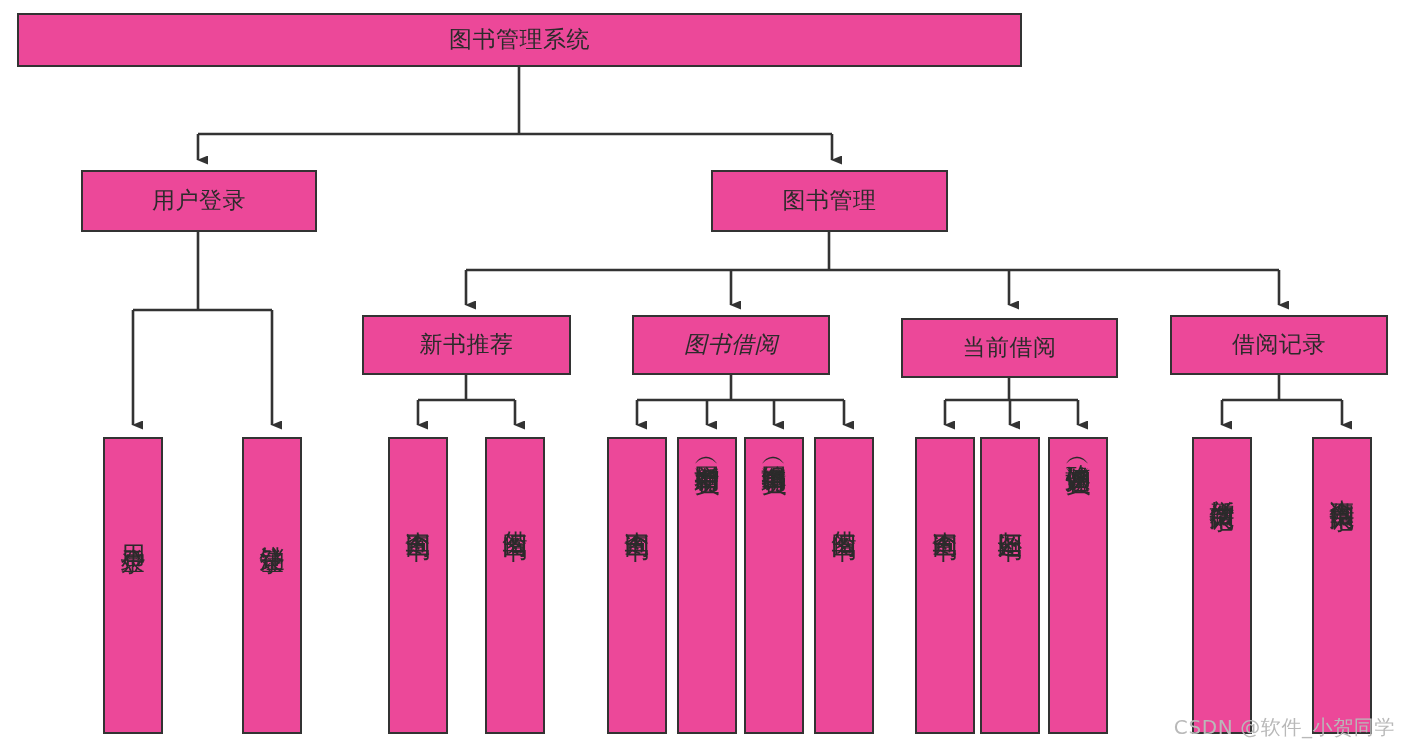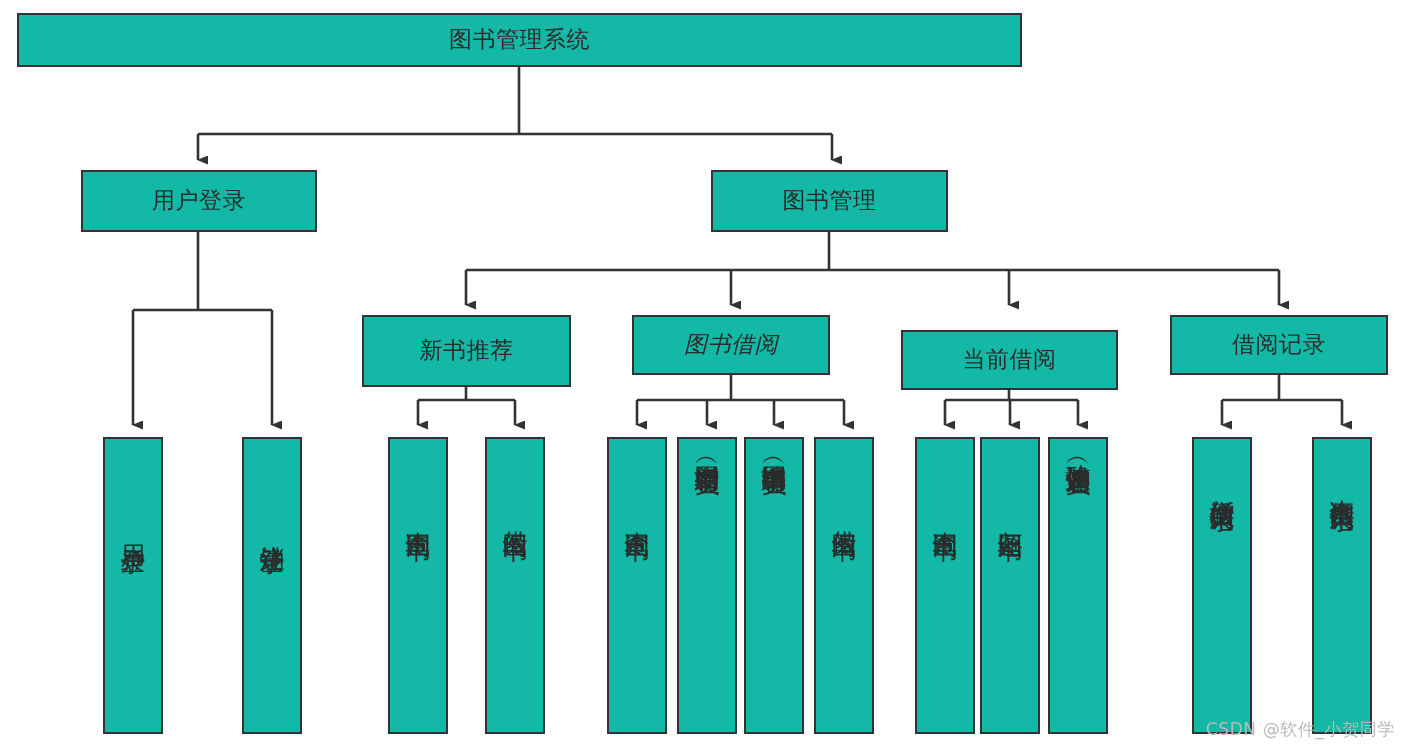--- a/index.html
+++ b/index.html
@@ -22,21 +22,21 @@
     position: absolute;
     left: 0;
     top: 0;
     width: 1405px;
     height: 747px;
     pointer-events: none;
   }
   .node {
     position: absolute;
     box-sizing: border-box;
-    background: #14b8a6;
+    background: #ec4899;
     border: 2.4px solid #333333;
     display: flex;
     align-items: center;
     justify-content: center;
     z-index: 2;
   }
   .node-label {
     color: #2b2b2b;
     letter-spacing: 0.5px;
     line-height: 1.18;
@@ -64,21 +64,21 @@
     display: block;
   }
   .node.vertical.tall-text .node-label {
     font-size: 25px;
     letter-spacing: 1px;
   }
   .watermark {
     position: absolute;
     right: 10px;
     bottom: 6px;
-    font-size: 17px;
+    font-size: 20px;
     color: #b9b9b9;
     letter-spacing: 0.6px;
     z-index: 3;
     white-space: nowrap;
   }
 </style>
 </head>
 <body>
 
 <div id="canvas">
@@ -137,27 +137,27 @@
     <span class="node-label">图书管理系统</span>
   </div>
 
   <div class="node horizontal" style="left:81px; top:170px; width:236px; height:62px;">
     <span class="node-label">用户登录</span>
   </div>
   <div class="node horizontal" style="left:711px; top:170px; width:237px; height:62px;font-family:Liberation Serif, serif;">
     <span class="node-label">图书管理</span>
   </div>
 
-  <div class="node horizontal" style="left:362px; top:315px; width:209px; height:72px;">
+  <div class="node horizontal" style="left:362px; top:315px; width:209px; height:60px;">
     <span class="node-label">新书推荐</span>
   </div>
   <div class="node horizontal" style="left:632px; top:315px; width:198px; height:60px;font-style:italic;">
     <span class="node-label">图书借阅</span>
   </div>
-  <div class="node horizontal" style="left:901px; top:330px; width:217px; height:60px;justify-content:center;">
+  <div class="node horizontal" style="left:901px; top:318px; width:217px; height:60px;justify-content:center;">
     <span class="node-label">当前借阅</span>
   </div>
   <div class="node horizontal" style="left:1170px; top:315px; width:218px; height:60px;">
     <span class="node-label">借阅记录</span>
   </div>
 
   <div class="node vertical" style="left:103px; top:437px; width:60px; height:297px; padding-top:86px;">
     <span class="node-label">用户登录</span>
   </div>
   <div class="node vertical" style="left:242px; top:437px; width:60px; height:297px; padding-top:86px;">

